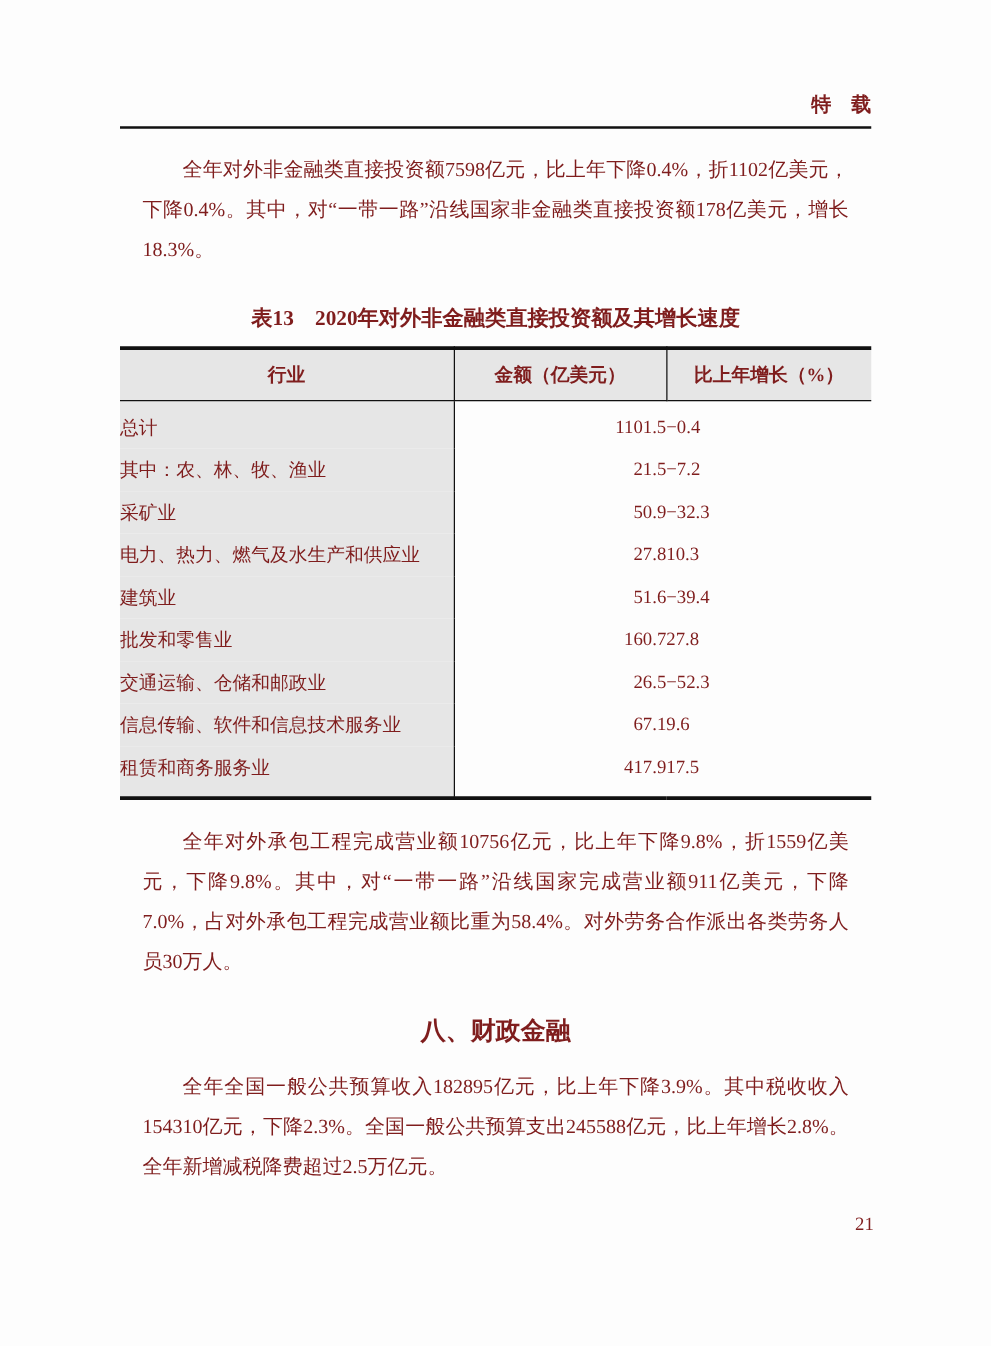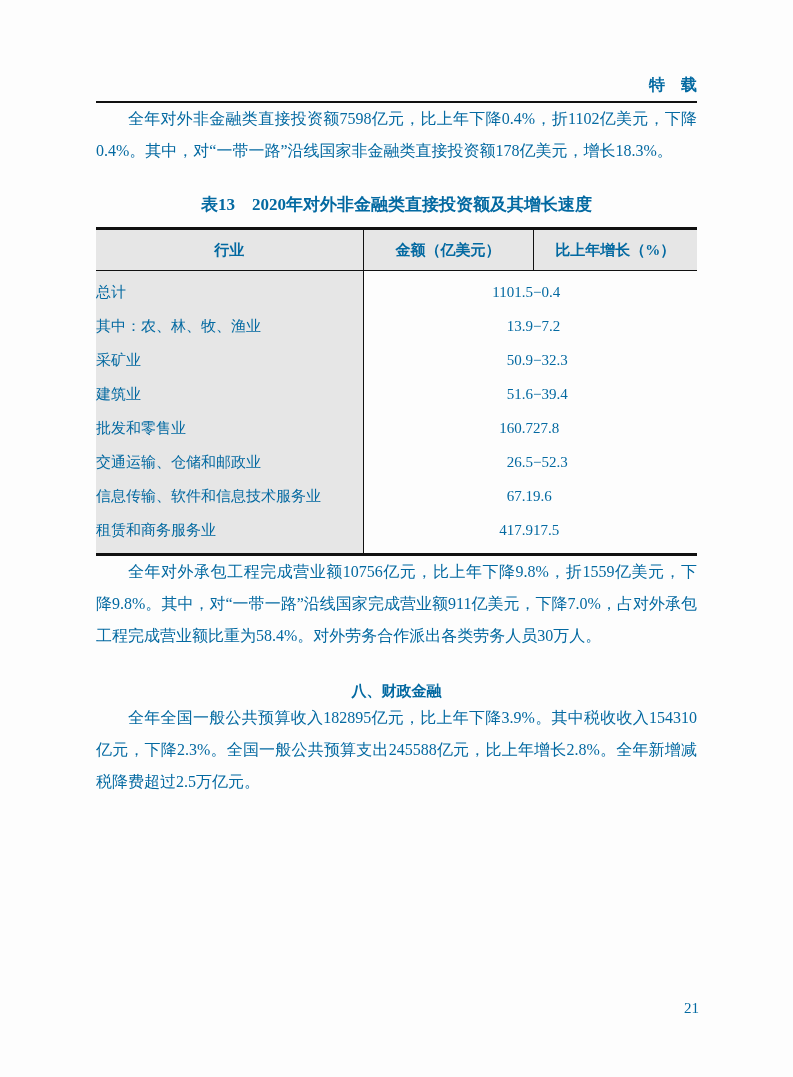--- a/index.html
+++ b/index.html
@@ -1,41 +1,41 @@
 <!DOCTYPE html>
 <html><head>
 <meta charset="utf-8">
 <style>
   html,body{margin:0;padding:0;background:#ffffff;}
   .page{
     position:relative;
     width:793px;height:1077px;
     background:#fdfdfd;
-    color:#0369a1;
+    color:#7f1d1d;
     font-family:"Liberation Serif","DejaVu Serif",serif;
     overflow:hidden;
   }
   .content{position:absolute;left:96px;top:0;width:601px;}
 
   .page-header{
     margin-top:76px;
     text-align:right;
     font-weight:bold;
     font-size:16px;
     line-height:17px;
     padding-bottom:8px;
     border-bottom:2.5px solid #111;
   }
 
   p.body-text{
     font-size:16px;
     line-height:32px;
     text-align:justify;
     text-indent:2em;
-    margin:0;
+    margin:18px;
   }
   .p1{margin-top:24px;}
   .p2{margin-top:30px;}
   .p3{margin-top:26px;}
 
   .table-title{
     margin-top:28px;
     text-align:center;
     font-weight:bold;
     font-size:17px;
@@ -82,27 +82,27 @@
   td.ind-2{padding-left:60px;}
   td.amount{text-align:right;padding-right:47px;}
   td.growth{text-align:left;padding-right:27px;}
   tbody tr:first-child td{padding-top:4px;}
   tbody tr:last-child td{padding-bottom:6px;}
 
   .section-heading{
     margin-top:28px;
     text-align:center;
     font-weight:bold;
-    font-size:15px;
+    font-size:20px;
     line-height:22px;
   }
 
   .page-number{
     position:absolute;
-    top:1000px;
+    top:972px;
     right:94px;
     font-size:15px;
   }
 </style>
 </head>
 <body>
 
 <div class="page">
   <div class="content">
 
@@ -128,27 +128,32 @@
         </tr>
       </thead>
       <tbody>
         <tr>
           <td class="industry ind-0">总计</td>
           <td class="amount">1101.5</td>
           <td class="growth">−0.4</td>
         </tr>
         <tr>
           <td class="industry ind-1">其中：农、林、牧、渔业</td>
-          <td class="amount">13.9</td>
+          <td class="amount">21.5</td>
           <td class="growth">−7.2</td>
         </tr>
         <tr>
           <td class="industry ind-2">采矿业</td>
           <td class="amount">50.9</td>
           <td class="growth">−32.3</td>
+        </tr>
+        <tr>
+          <td class="industry ind-2">电力、热力、燃气及水生产和供应业</td>
+          <td class="amount">27.8</td>
+          <td class="growth">10.3</td>
         </tr>
         <tr>
           <td class="industry ind-2">建筑业</td>
           <td class="amount">51.6</td>
           <td class="growth">−39.4</td>
         </tr>
         <tr>
           <td class="industry ind-2">批发和零售业</td>
           <td class="amount">160.7</td>
           <td class="growth">27.8</td>

